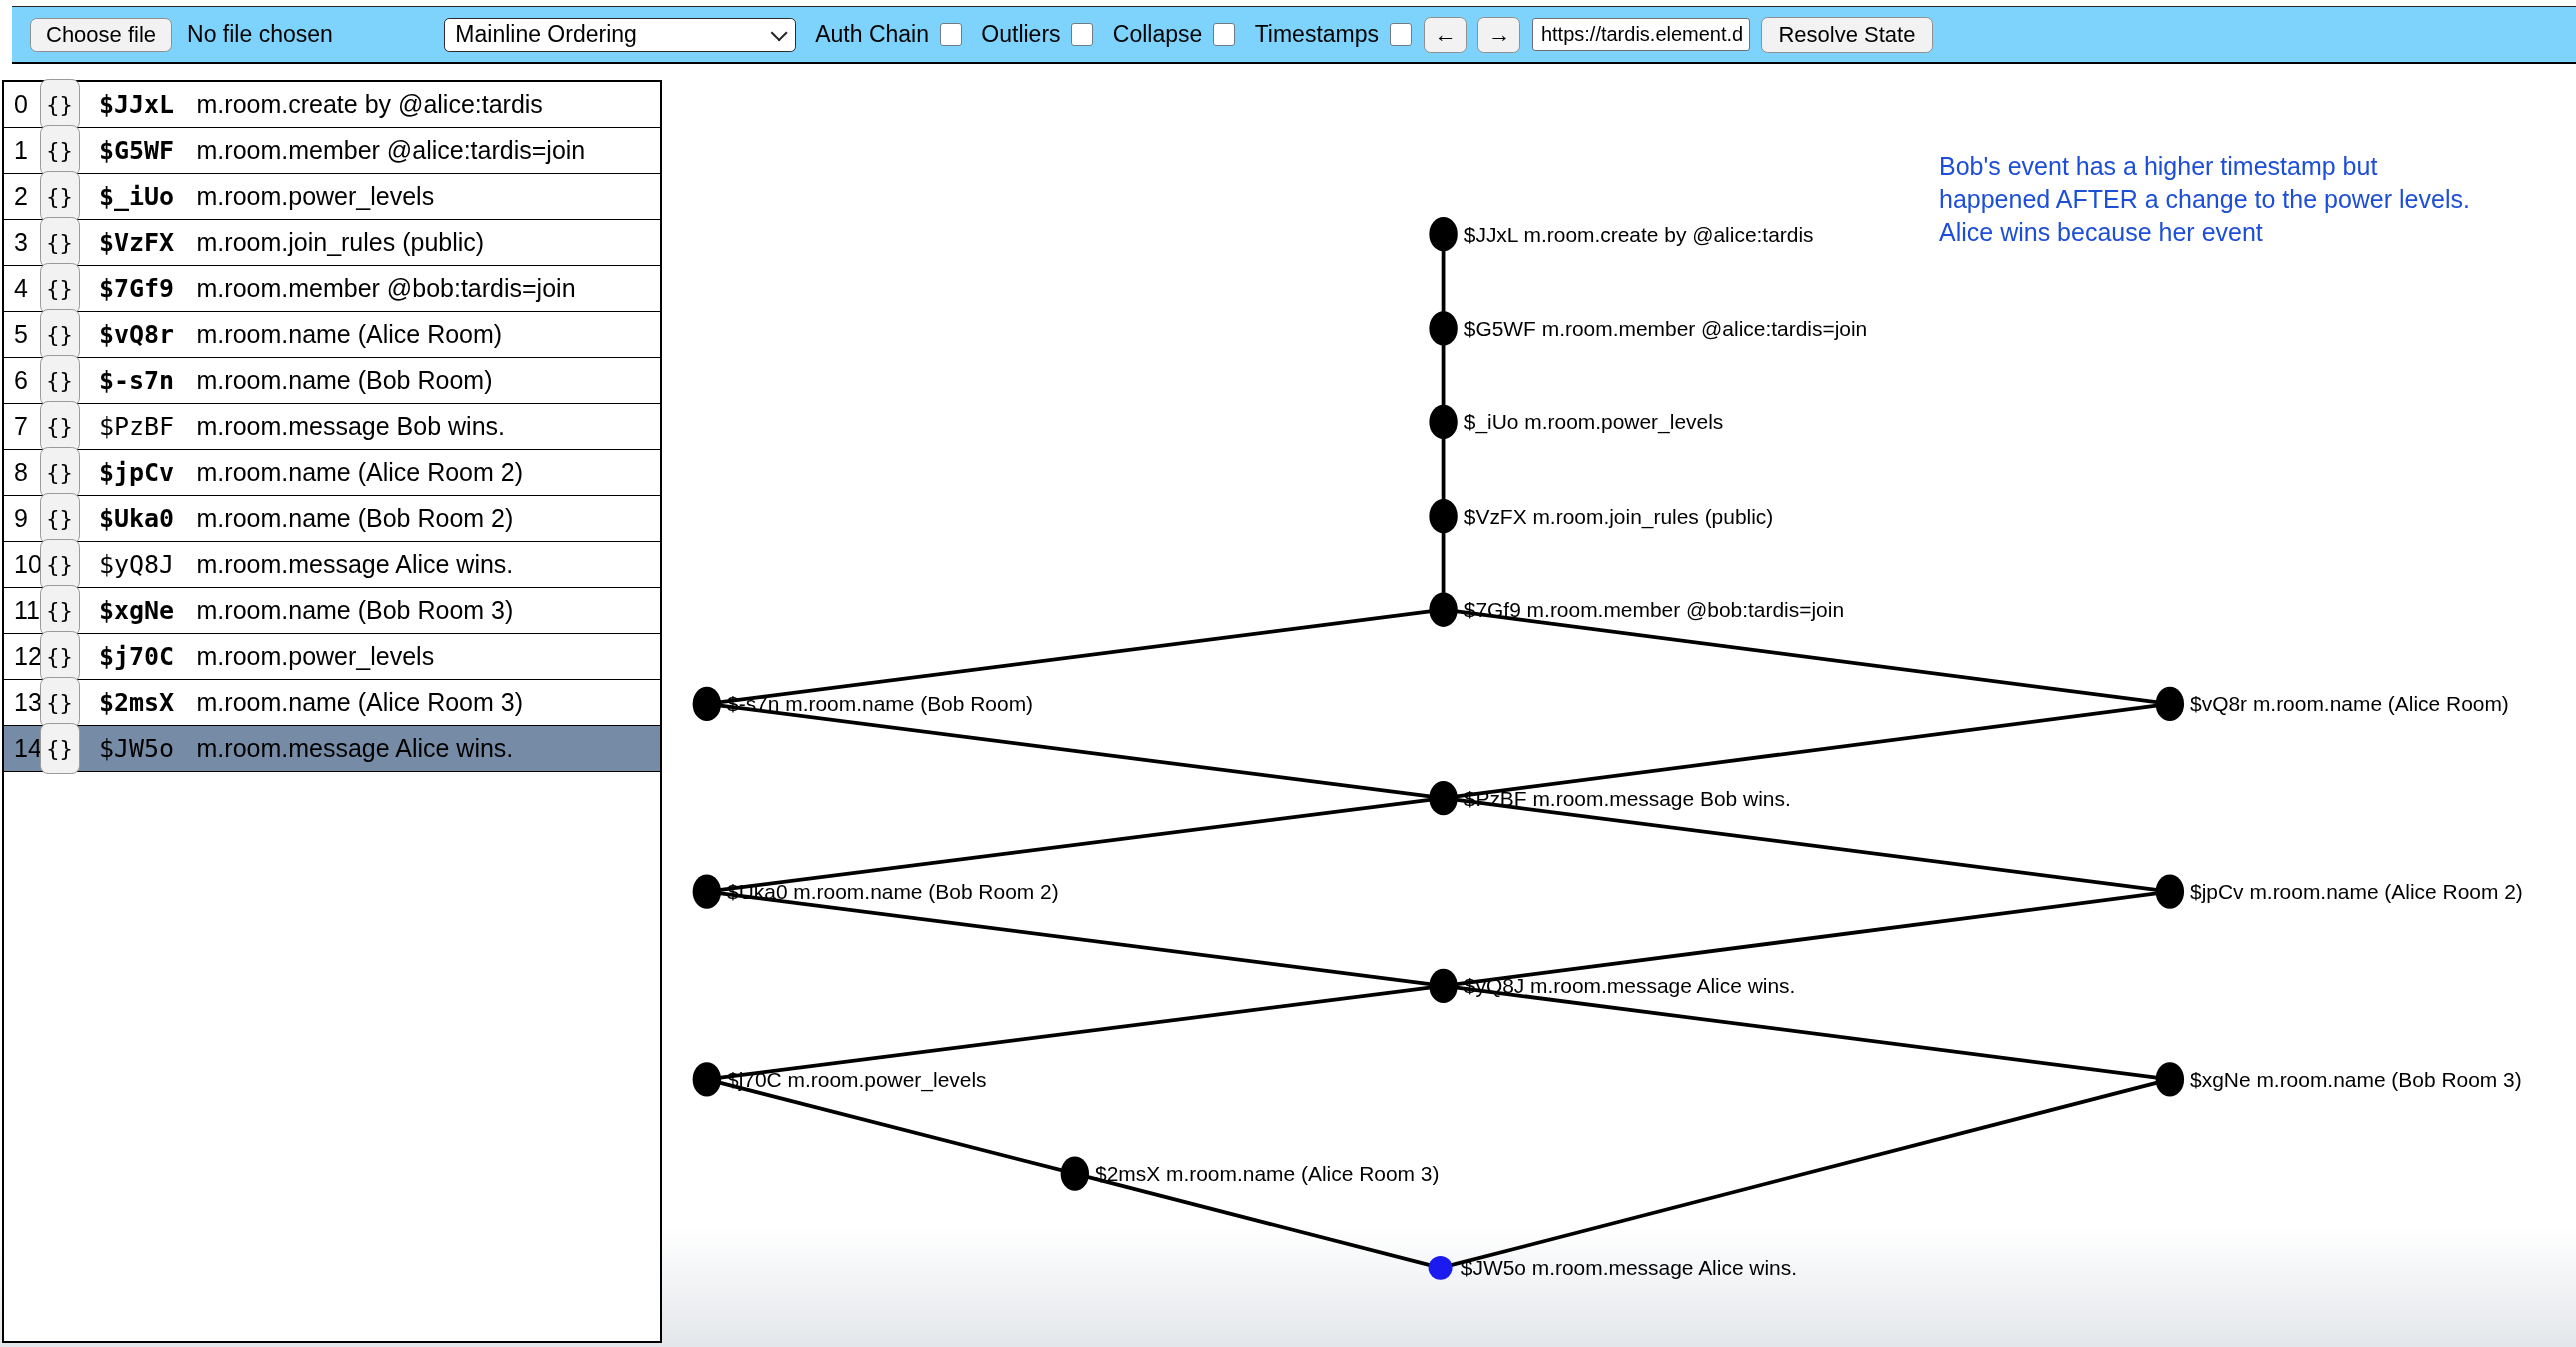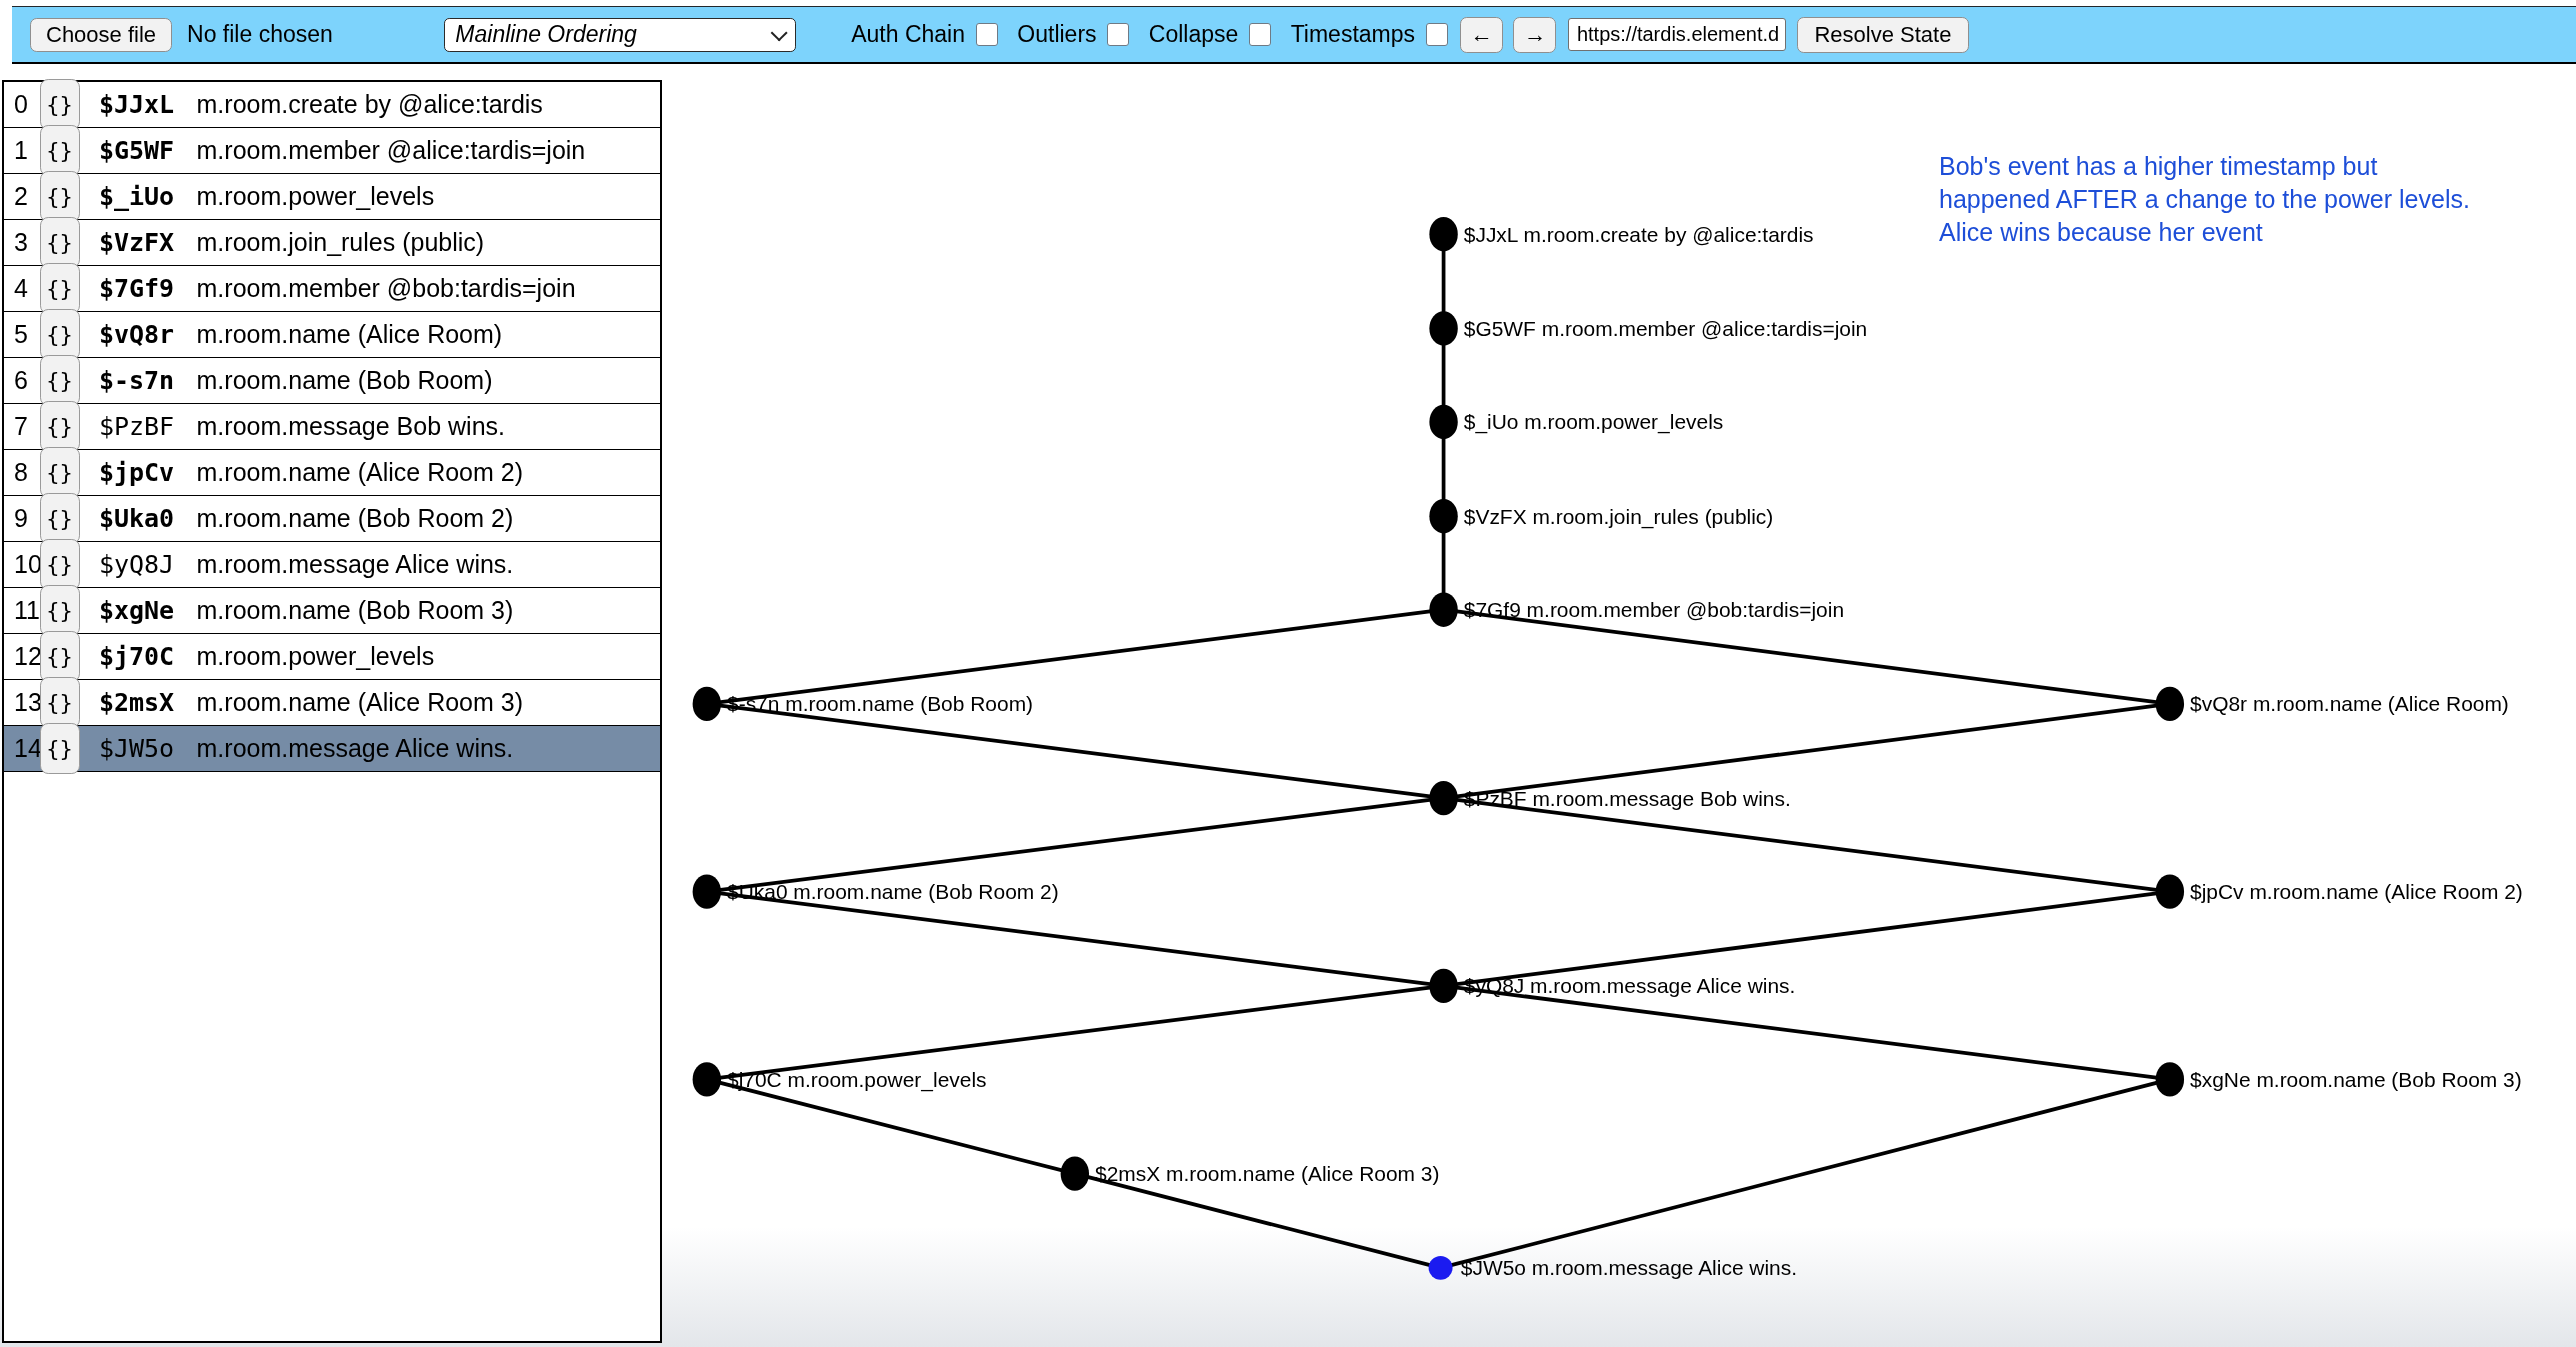--- a/index.html
+++ b/index.html
@@ -14,24 +14,24 @@
   .toolbar { position:absolute; top:6px; left:12px; width:2576px; height:58px; z-index:6;
              background:#7dd3fc; border-top:1.5px solid #22262a; border-bottom:2.2px solid #000;
              display:flex; align-items:center; padding:0 0 0 18px; font-size:23px; }
   .btn { background:#f2f2f2; border:1.5px solid #8f8f8f; border-radius:6.7px;
          font-family:"Liberation Sans", sans-serif; font-size:22px; color:#000;
          display:inline-flex; align-items:center; justify-content:center; cursor:pointer; }
   .choose-file { height:34px; padding:0 15px; }
   .file-status { margin-left:15px; }
   .ordering { margin-left:111px; width:352px; height:34px; background:#fff;
               border:1.5px solid #2a2a2a; border-radius:5.2px; display:flex; align-items:center;
-              justify-content:space-between; padding:0 12px 0 10.5px; cursor:pointer;font-style:italic; }
+              justify-content:space-between; padding:0 12px 0 10.5px; cursor:pointer; }
   .chevron { width:12px; height:12px; border-right:2.2px solid #222; border-bottom:2.2px solid #222;
              transform:rotate(45deg) translateY(-3px); }
-  .cb-wrap { display:flex; align-items:center;margin-left:36px; }
+  .cb-wrap { display:flex; align-items:center; }
   .cb-group { display:flex; align-items:center; margin-left:19.4px; }
   .cb-group .cb-label { white-space:nowrap; }
   .cb-box { width:22.4px; height:22.4px; background:#fff; border:1.5px solid #6f7a85;
             border-radius:3px; margin-left:10.5px; cursor:pointer; }
   .nav-btn { width:43px; height:36px; font-size:22.4px; margin-left:12px; }
   .nav-btn + .nav-btn { margin-left:10.5px; }
   .url-input { margin-left:12px; width:218px; height:33px; border:1.5px solid #707070; border-radius:3px;
                font-family:"Liberation Sans", sans-serif; font-size:20px; padding:0 7.5px; background:#fff; }
   .resolve { height:36px; padding:0 16.5px; margin-left:10.5px; }
 

